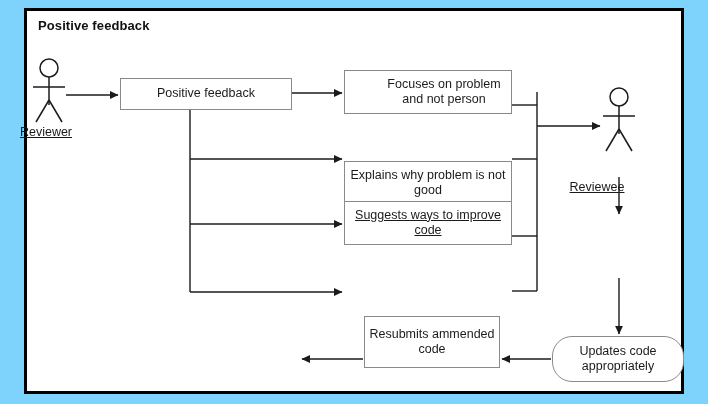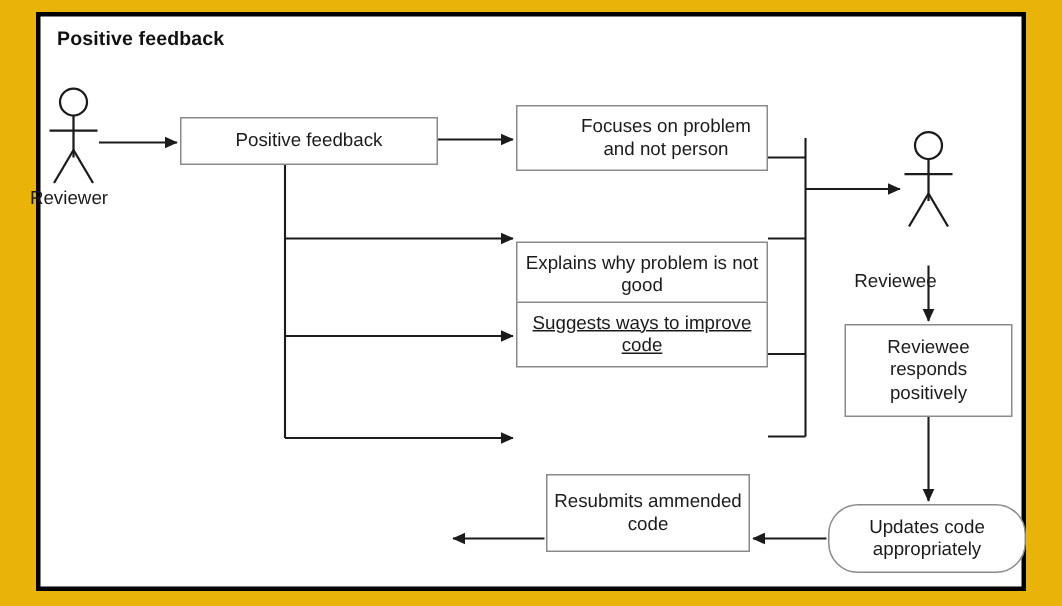--- a/index.html
+++ b/index.html
@@ -1,29 +1,29 @@
 <!DOCTYPE html>
 <html><head>
 <meta charset="utf-8">
 <style>
   html,body{margin:0;padding:0;background:#ffffff;}
   body{width:708px;height:404px;overflow:hidden;
        font-family:"Liberation Sans","DejaVu Sans",sans-serif;}
-  #stage{position:relative;width:708px;height:404px;background:#eab308;}
+  #stage{position:relative;width:708px;height:404px;background:#7dd3fc;}
   #frame{position:absolute;left:24px;top:8px;width:660px;height:386px;
          border:3px solid #000000;background:#ffffff;box-sizing:border-box;}
   #title{position:absolute;left:38px;top:18px;font-size:13px;font-weight:bold;
          color:#111111;letter-spacing:0.1px;white-space:nowrap;}
   svg#wires{position:absolute;left:0;top:0;width:708px;height:404px;}
   .node{position:absolute;box-sizing:border-box;border:1.5px solid #8a8a8a;
         background:#ffffff;display:flex;align-items:center;justify-content:center;
         text-align:center;font-size:12.5px;color:#1b1b1b;line-height:1.22;
         padding:2px 4px;}
   .actor-label{position:absolute;font-size:12.5px;color:#1b1b1b;text-align:center;
-        white-space:nowrap;}
+        white-space:nowrap;text-decoration:underline;}
 </style>
 </head>
 <body>
 
 <div id="stage">
 
   <div id="frame"></div>
 
   <div id="title">Positive feedback</div>
 
@@ -78,17 +78,16 @@
     </g>
   </svg>
 
   <div class="actor-label" style="left: 6px; top: 125px; width: 80px;">Reviewer</div>
   <div class="actor-label" style="left: 557px; top: 180px; width: 80px;">Reviewee</div>
 
   <div class="node" style="left: 120px; top: 78px; width: 172px; height: 32px; border-color: rgb(138, 138, 138);">Positive feedback</div>
   <div class="node" style="left: 344px; top: 70px; width: 168px; height: 44px; border-color: rgb(138, 138, 138); padding-left: 36px;">Focuses on problem and not person</div>
   <div class="node" style="left: 344px; top: 137px; width: 168px; height: 44px; border-color: rgb(138, 138, 138); margin-top: 24px;">Explains why problem is not good</div>
   <div class="node" style="left: 344px; top: 201px; width: 168px; height: 44px; border-color: rgb(138, 138, 138); text-decoration: underline;">Suggests ways to improve code</div>
-  <div class="node" style="left: 563px; top: 216px; width: 112px; height: 62px; border-color: rgb(138, 138, 138);">Reviewee responds positively</div>
   <div class="node" style="left: 552px; top: 336px; width: 132px; height: 46px; border-color: rgb(138, 138, 138); border-radius: 20px;">Updates code appropriately</div>
   <div class="node" style="left: 364px; top: 316px; width: 136px; height: 52px; border-color: rgb(138, 138, 138);">Resubmits ammended code</div>
 
 </div>
 
 </body></html>

